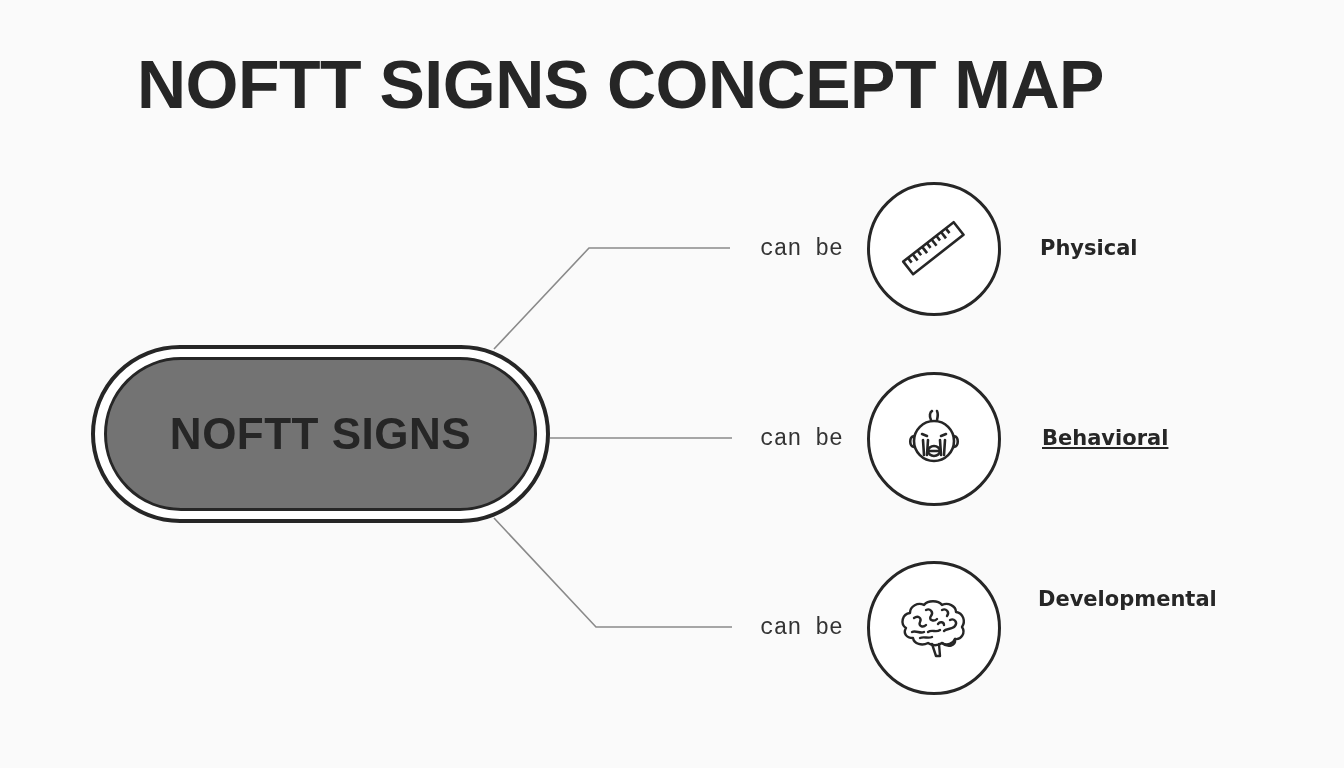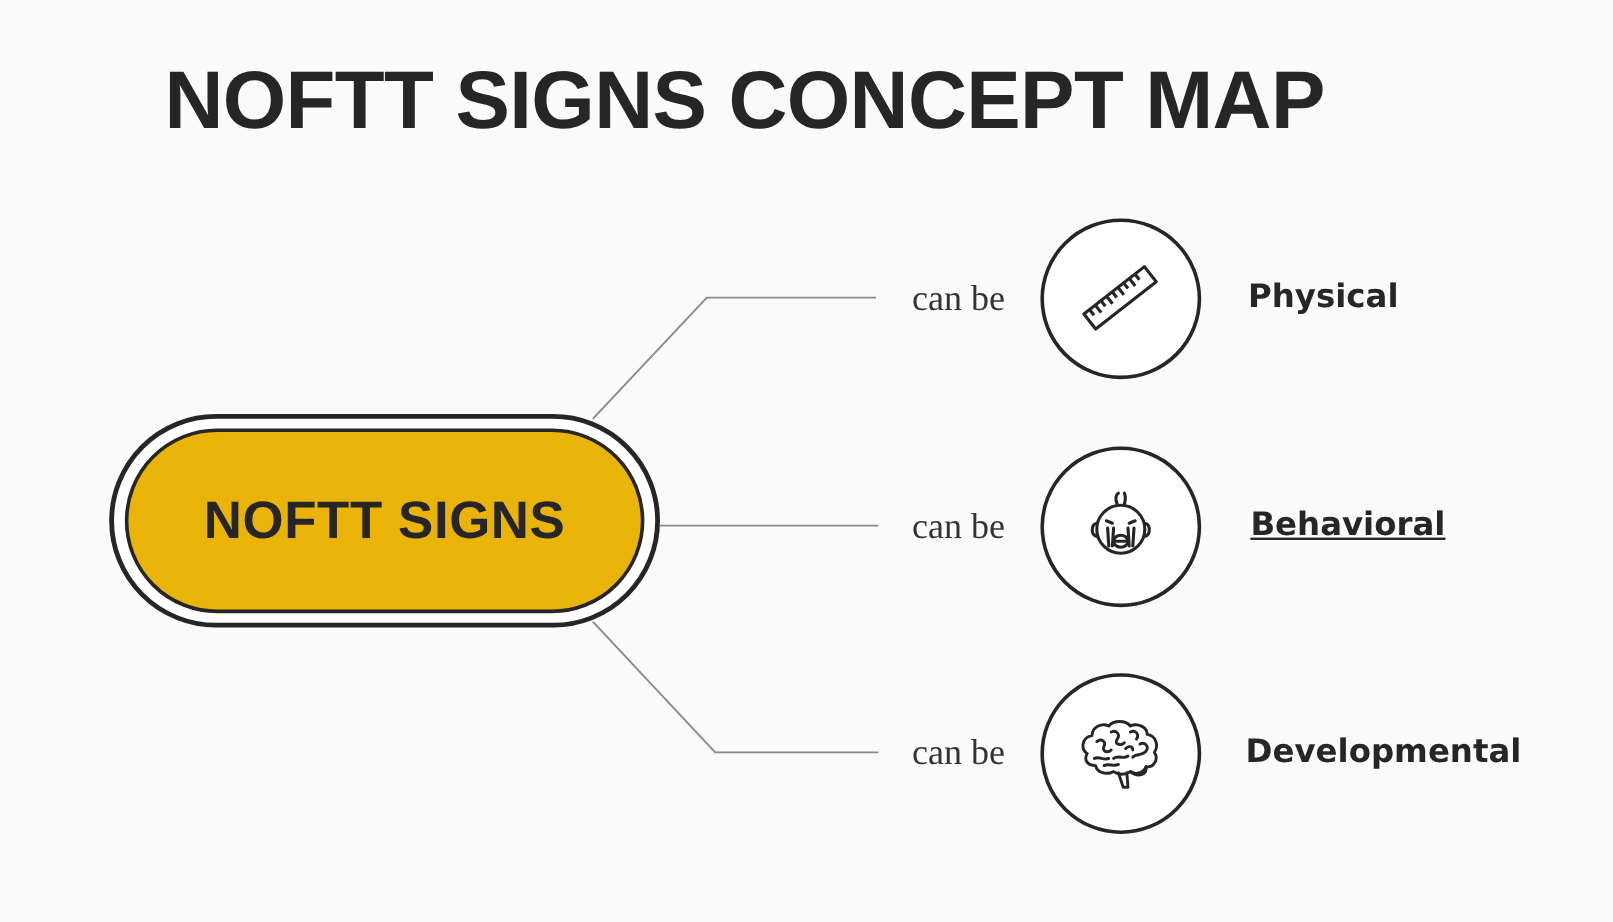--- a/index.html
+++ b/index.html
@@ -45,37 +45,37 @@
     }
     .central-inner {
       position: absolute;
       left: 104px;
       top: 357px;
       width: 433px;
       height: 154px;
       box-sizing: border-box;
       border: 3px solid #262626;
       border-radius: 78px;
-      background: #eab308;
+      background: #737373;
       display: flex;
       align-items: center;
       justify-content: center;
     }
     .central-label {
       font-family: "Liberation Sans", sans-serif;
       font-weight: 700;
       font-size: 44px;
       color: #262626;
       letter-spacing: 0.5px;
       white-space: nowrap;
     }
     .connector-label {
       position: absolute;
-      font-family: Liberation Serif, serif;
-      font-size: 30px;
+      font-family: Liberation Mono, monospace;
+      font-size: 23px;
       color: #333333;
       white-space: nowrap;
       line-height: 28px;
     }
     .icon-circle {
       position: absolute;
       width: 134px;
       height: 134px;
       box-sizing: border-box;
       border: 3px solid #262626;
@@ -83,21 +83,21 @@
       background: #ffffff;
       display: flex;
       align-items: center;
       justify-content: center;
     }
     .icon-circle svg { display: block; }
     .category-label {
       position: absolute;
       font-family: "DejaVu Sans", sans-serif;
       font-weight: 700;
-      font-size: 27px;
+      font-size: 21px;
       color: #262626;
       white-space: nowrap;
       line-height: 32px;
     }
   </style>
 </head>
 <body>
 
 <div class="title">NOFTT SIGNS CONCEPT MAP</div>
 
@@ -175,13 +175,13 @@
       <path d="M20 44 C24 42 28 46 32 44"></path>
       <path d="M36 44 C40 41 44 45 48 42"></path>
       <path d="M28 50 C32 48 36 51 40 49"></path>
       <path d="M46 36 C48 33 52 34 52 37"></path>
     </g>
   </svg>
 </div>
 
 <span class="category-label" style="left:1040px; top:232px;">Physical</span>
 <span class="category-label" style="left:1042px; top:422px;text-decoration:underline;">Behavioral</span>
-<span class="category-label" style="left:1038px; top:611px;">Developmental</span>
+<span class="category-label" style="left:1038px; top:583px;">Developmental</span>
 
 </body></html>

